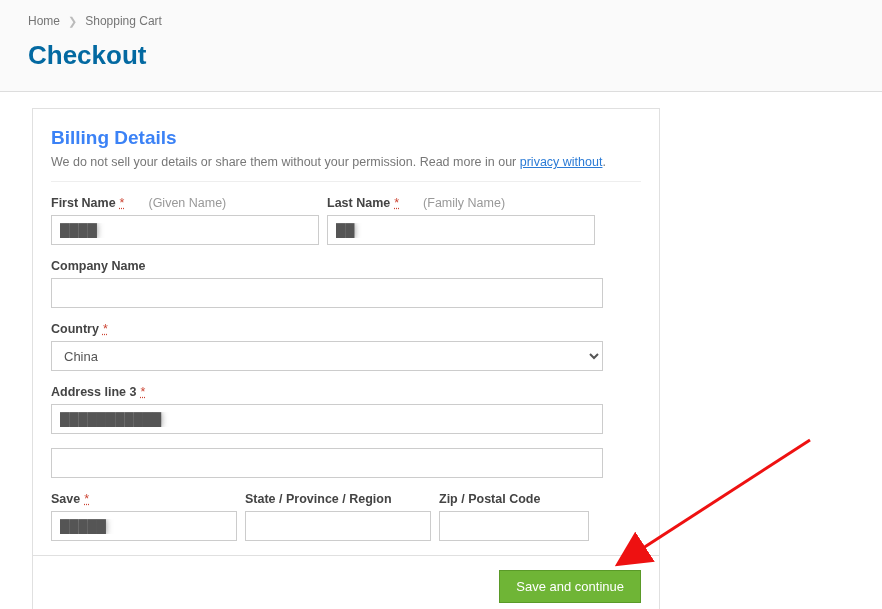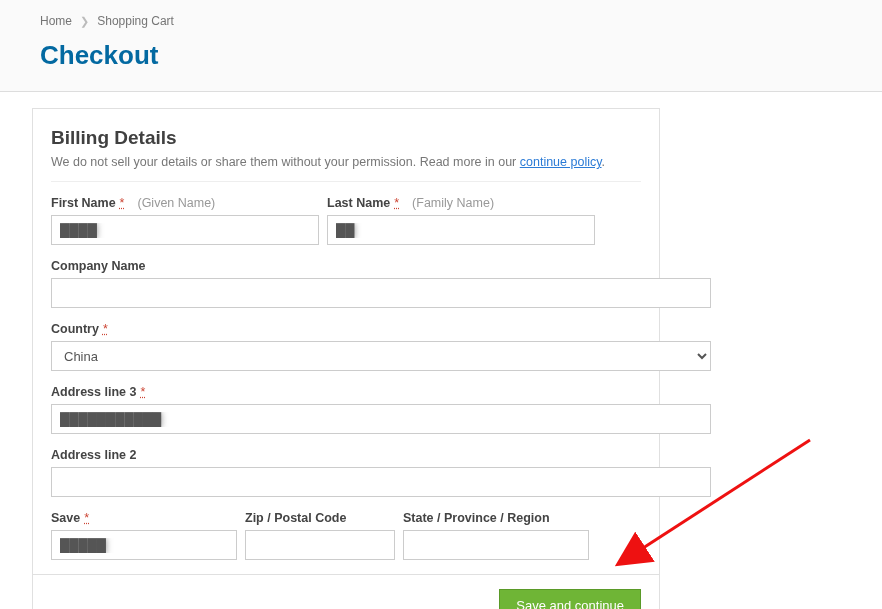--- a/index.html
+++ b/index.html
@@ -8,21 +8,21 @@
     background: #fff;
     color: #333;
     width: 882px;
     height: 609px;
     overflow: hidden;
     position: relative;
   }
   .header-region {
     background: #fafafa;
     border-bottom: 1px solid #ddd;
-    padding: 14px 32px 20px 40px;
+    padding: 14px 32px 20px 28px;
   }
   .breadcrumb {
     font-size: 12px;
     color: #757575;
     display: flex;
     align-items: center;
     gap: 8px;
     margin-bottom: 12px;
   }
   .breadcrumb a { color: #757575; text-decoration: none; }
@@ -37,21 +37,21 @@
   }
   .card {
     width: 628px;
     border: 1px solid #e0e0e0;
     background: #fff;
     padding: 18px 18px 0 18px;
   }
   .card-title {
     font-size: 19px;
     font-weight: bold;
-    color: #404040;
+    color: #3b82f6;
     margin-bottom: 6px;
   }
   .card-sub {
     font-size: 12.5px;
     color: #777;
     margin-bottom: 12px;
   }
   .card-sub a { color: #2b7bd6; text-decoration: underline; }
   .divider { border-top: 1px solid #eee; margin-bottom: 14px; }
   .row { display: flex; gap: 8px; margin-bottom: 14px; }
@@ -59,33 +59,33 @@
   .label-line {
     font-size: 12.5px;
     color: #444;
     font-weight: bold;
     margin-bottom: 5px;
     display: flex;
     align-items: baseline;
     gap: 4px;
   }
   .label-line .req { color: #c43; font-weight: normal; text-decoration: underline dotted; }
-  .label-line .hint { color: #999; font-weight: normal; margin-left: 9px; text-align: center; }
+  .label-line .hint { color: #999; font-weight: normal; margin-left: 20px; text-align: center; }
   input[type=text], select {
     height: 30px;
     border: 1px solid #ccc;
     background: #fff;
     padding: 0 8px;
     font-size: 13px;
     color: #555;
     outline: none;
   }
   select { appearance: auto; }
   .w-half { width: 268px; }
-  .w-full { width: 660px; }
+  .w-full { width: 552px; }
   .w-third { width: 186px; }
   .footer-bar {
     margin: 0 -18px;
     border-top: 1px solid #e0e0e0;
     padding: 14px 18px;
     display: flex;
     justify-content: flex-end;
   }
   .btn-save {
     background: #6fb536;
@@ -114,21 +114,21 @@
     <span class="sep">❯</span>
     <a href="#">Shopping Cart</a>
   </div>
   <h1 class="page-title">Checkout</h1>
 </div>
 
 <div class="content">
   <div class="card">
     <div class="card-title">Billing Details</div>
     <div class="card-sub">
-      <span>We do not sell your details or share them without your permission. Read more in our </span><a href="#">continue policy</a><span>.</span>
+      <span>We do not sell your details or share them without your permission. Read more in our </span><a href="#">privacy without</a><span>.</span>
     </div>
     <div class="divider"></div>
 
     <div class="row">
       <div class="field">
         <div class="label-line">
           <span>First Name</span>
           <span class="req">*</span>
           <span class="hint">(Given Name)</span>
         </div>
@@ -170,46 +170,43 @@
         <div class="label-line">
           <span>Address line 3</span>
           <span class="req">*</span>
         </div>
         <input type="text" class="w-full blurred" value="███████████" style="">
       </div>
     </div>
 
     <div class="row">
       <div class="field">
-        <div class="label-line">
-          <span>Address line 2</span>
-        </div>
         <input type="text" class="w-full" value="" style="">
       </div>
     </div>
 
     <div class="row">
       <div class="field">
         <div class="label-line">
           <span>Save</span>
           <span class="req">*</span>
         </div>
         <input type="text" class="w-third blurred" value="█████" style="">
       </div>
       <div class="field">
         <div class="label-line">
+          <span>State / Province / Region</span>
+        </div>
+        <input type="text" class="w-third" value="" style="">
+      </div>
+      <div class="field">
+        <div class="label-line">
           <span>Zip / Postal Code</span>
         </div>
         <input type="text" style="width: 150px;" value="">
-      </div>
-      <div class="field">
-        <div class="label-line">
-          <span>State / Province / Region</span>
-        </div>
-        <input type="text" class="w-third" value="" style="">
       </div>
     </div>
 
     <div class="footer-bar">
       <button class="btn-save">Save and continue</button>
     </div>
   </div>
 </div>
 
 <svg class="arrow-svg" width="220" height="160">

